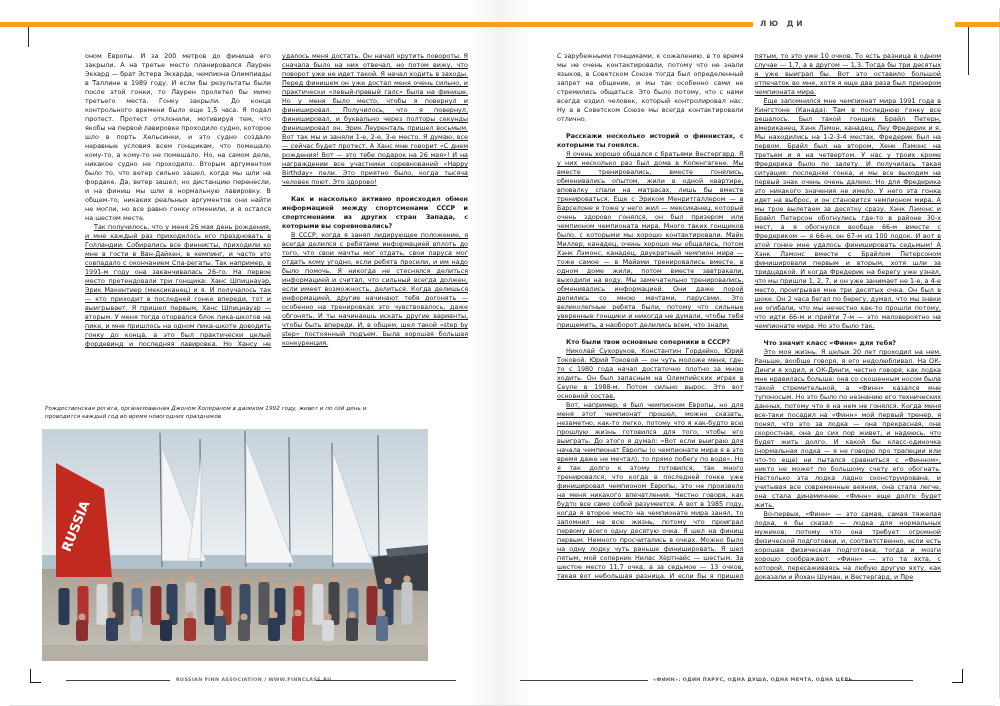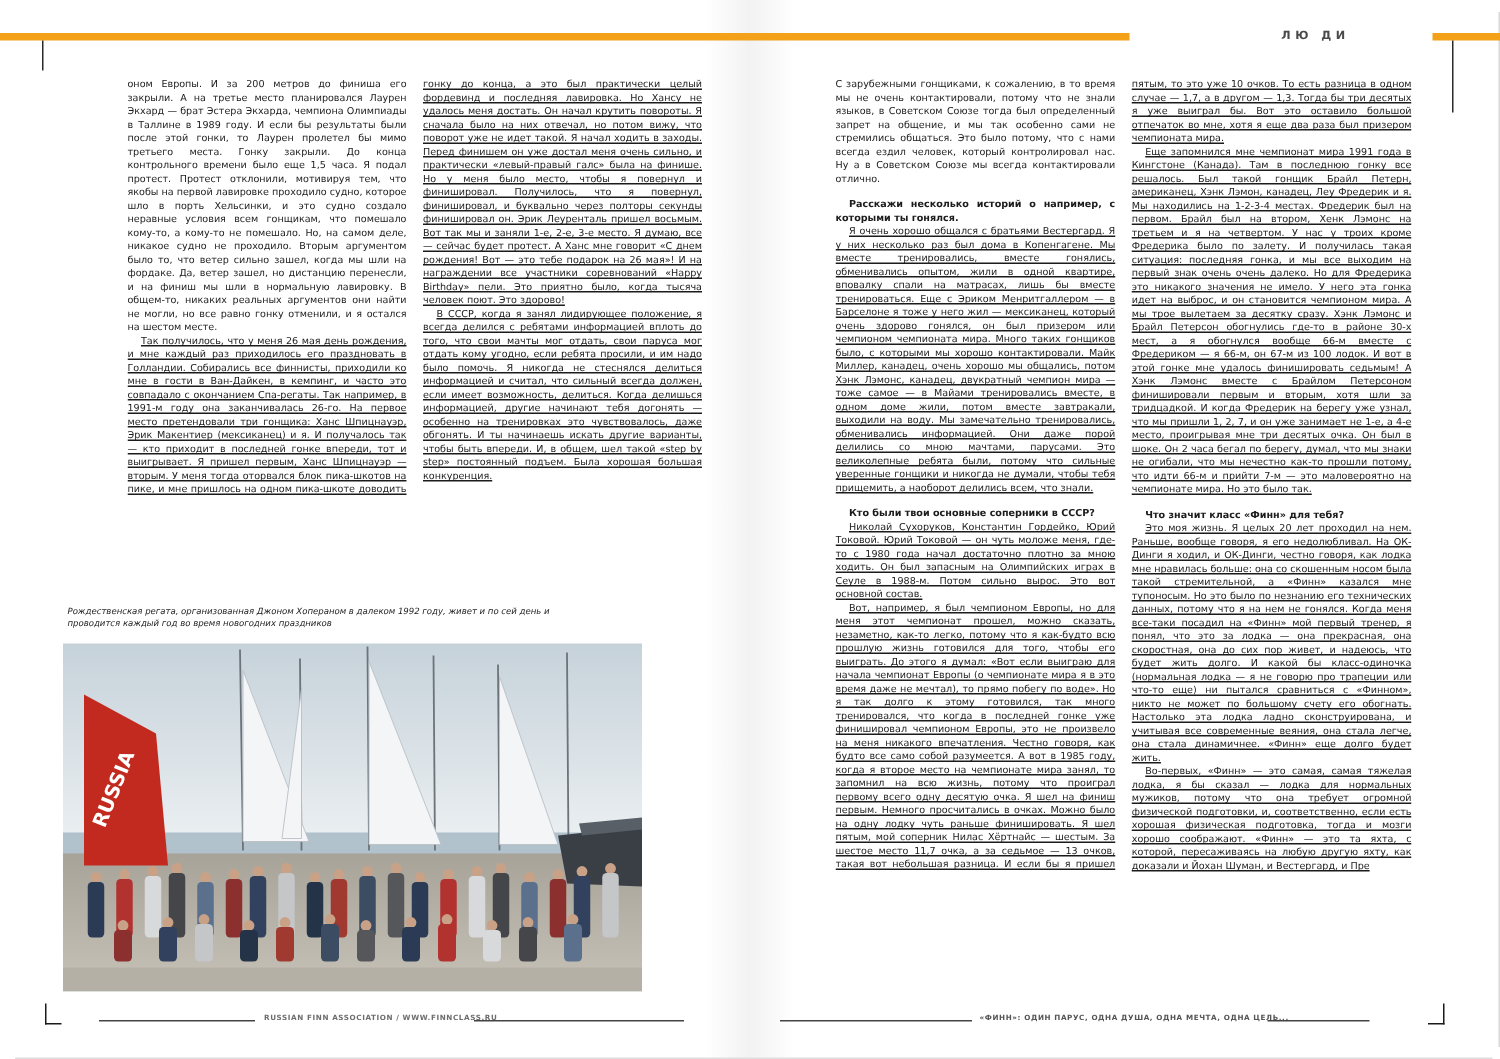--- a/index.html
+++ b/index.html
@@ -13,21 +13,21 @@
     position:absolute;left:470px;top:0;width:60px;height:706px;
     background:linear-gradient(90deg,rgba(0,0,0,0) 0%,rgba(0,0,0,0.05) 50%,rgba(0,0,0,0) 100%);
   }
   .page-edge-right{position:absolute;right:0;top:8px;width:1px;height:690px;background:#d8d8d8;}
   .page-edge-bottom{position:absolute;left:10px;bottom:0;width:985px;height:1px;background:#dedede;}
 
   
   .topbar-left{position:absolute;left:0;top:22px;width:753px;height:5px;background:#F2A118;}
   .topbar-right{position:absolute;left:955px;top:22px;width:45px;height:5px;background:#F2A118;}
   .section-label{
-    position:absolute;left:782px;top:19px;width:190px;text-align:center;
+    position:absolute;left:760px;top:19px;width:190px;text-align:left;
     font-size:7.5px;font-weight:bold;letter-spacing:3px;color:#4a4a4a;
   }
   .tick-left{position:absolute;left:28px;top:27px;width:1px;height:20px;background:#2a2a2a;}
   .tick-right{position:absolute;left:968px;top:27px;width:1px;height:48px;background:#2a2a2a;}
 
   
   .article{
     position:absolute;
     text-align:justify;
     font-size:6.4px;line-height:9px;
@@ -83,20 +83,21 @@
 
 <div class="topbar-left"></div>
 <div class="topbar-right"></div>
 <div class="section-label">ЛЮ ДИ</div>
 <div class="tick-left"></div>
 <div class="tick-right"></div>
 
 <div class="article article-left">
     <p class="pc">оном Европы. И за 200 метров до финиша его закрыли. А на третье место планировался Лаурен Экхард — брат Эстера Экхарда, чемпиона Олимпиады в Таллине в 1989 году. И если бы результаты были после этой гонки, то Лаурен пролетел бы мимо третьего места. Гонку закрыли. До конца контрольного времени было еще 1,5 часа. Я подал протест. Протест отклонили, мотивируя тем, что якобы на первой лавировке проходило судно, которое шло в порть Хельсинки, и это судно создало неравные условия всем гонщикам, что помешало кому-то, а кому-то не помешало. Но, на самом деле, никакое судно не проходило. Вторым аргументом было то, что ветер сильно зашел, когда мы шли на фордаке. Да, ветер зашел, но дистанцию перенесли, и на финиш мы шли в нормальную лавировку. В общем-то, никаких реальных аргументов они найти не могли, но все равно гонку отменили, и я остался на шестом месте.</p>
     <p class="p">Так получилось, что у меня 26 мая день рождения, и мне каждый раз приходилось его праздновать в Голландии. Собирались все финнисты, приходили ко мне в гости в Ван-Дайкен, в кемпинг, и часто это совпадало с окончанием Спа-регаты. Так например, в 1991-м году она заканчивалась 26-го. На первое место претендовали три гонщика: Ханс Шпицнауэр, Эрик Макентиер (мексиканец) и я. И получалось так — кто приходит в последней гонке впереди, тот и выигрывает. Я пришел первым, Ханс Шпицнауэр — вторым. У меня тогда оторвался блок пика-шкотов на пике, и мне пришлось на одном пика-шкоте доводить гонку до конца, а это был практически целый фордевинд и последняя лавировка. Но Хансу не удалось меня достать. Он начал крутить повороты. Я сначала было на них отвечал, но потом вижу, что поворот уже не идет такой. Я начал ходить в заходы. Перед финишем он уже достал меня очень сильно, и практически «левый-правый галс» была на финише. Но у меня было место, чтобы я повернул и финишировал. Получилось, что я повернул, финишировал, и буквально через полторы секунды финишировал он. Эрик Леуренталь пришел восьмым. Вот так мы и заняли 1-е, 2-е, 3-е место. Я думаю, все — сейчас будет протест. А Ханс мне говорит «С днем рождения! Вот — это тебе подарок на 26 мая»! И на награждении все участники соревнований «Happy Birthday» пели. Это приятно было, когда тысяча человек поют. Это здорово!</p>
+    <p class="q">Как и насколько активно происходил обмен информацией между спортсменами СССР и спортсменами из других стран Запада, с которыми вы соревновались?</p>
     <p class="p">В СССР, когда я занял лидирующее положение, я всегда делился с ребятами информацией вплоть до того, что свои мачты мог отдать, свои паруса мог отдать кому угодно, если ребята просили, и им надо было помочь. Я никогда не стеснялся делиться информацией и считал, что сильный всегда должен, если имеет возможность, делиться. Когда делишься информацией, другие начинают тебя догонять — особенно на тренировках это чувствовалось, даже обгонять. И ты начинаешь искать другие варианты, чтобы быть впереди. И, в общем, шел такой «step by step» постоянный подъем. Была хорошая большая конкуренция.</p>
   </div>
 
 <div class="photo-caption">Рождественская регата, организованная Джоном Хопераном в далеком 1992 году, живет и по сей день и проводится каждый год во время новогодних праздников</div>
 
 <div class="photo-frame">
   <svg width="386" height="232" viewBox="0 0 386 232" xmlns="http://www.w3.org/2000/svg">
     <defs>
       <linearGradient id="sky" x1="0" y1="0" x2="0" y2="1">
         <stop offset="0" stop-color="#c6d2da"></stop>
@@ -201,21 +202,21 @@
         <circle cx="340" cy="184" r="3.6" fill="#c9a186"></circle>
         <rect x="334" y="187" width="12" height="25" rx="3" fill="#5a708c"></rect>
       </g>
 
     <rect x="0" y="216" width="386" height="16" fill="#b5b0a6"></rect>
   </svg>
 </div>
 
 <div class="article article-right">
     <p class="pc">С зарубежными гонщиками, к сожалению, в то время мы не очень контактировали, потому что не знали языков, в Советском Союзе тогда был определенный запрет на общение, и мы так особенно сами не стремились общаться. Это было потому, что с нами всегда ездил человек, который контролировал нас. Ну а в Советском Союзе мы всегда контактировали отлично.</p>
-    <p class="q">Расскажи несколько историй о например, с которыми ты гонялся.</p>
+    <p class="q">Расскажи несколько историй о финнистах, с которыми ты гонялся.</p>
     <p class="p">Я очень хорошо общался с братьями Вестергард. Я у них несколько раз был дома в Копенгагене. Мы вместе тренировались, вместе гонялись, обменивались опытом, жили в одной квартире, вповалку спали на матрасах, лишь бы вместе тренироваться. Еще с Эриком Менритгаллером — в Барселоне я тоже у него жил — мексиканец, который очень здорово гонялся, он был призером или чемпионом чемпионата мира. Много таких гонщиков было, с которыми мы хорошо контактировали. Майк Миллер, канадец, очень хорошо мы общались, потом Хэнк Лэмонс, канадец, двукратный чемпион мира — тоже самое — в Майами тренировались вместе, в одном доме жили, потом вместе завтракали, выходили на воду. Мы замечательно тренировались, обменивались информацией. Они даже порой делились со мною мачтами, парусами. Это великолепные ребята были, потому что сильные уверенные гонщики и никогда не думали, чтобы тебя прищемить, а наоборот делились всем, что знали.</p>
     <p class="q">Кто были твои основные соперники в СССР?</p>
     <p class="p">Николай Сухоруков, Константин Гордейко, Юрий Токовой. Юрий Токовой — он чуть моложе меня, где-то с 1980 года начал достаточно плотно за мною ходить. Он был запасным на Олимпийских играх в Сеуле в 1988-м. Потом сильно вырос. Это вот основной состав.</p>
     <p class="p">Вот, например, я был чемпионом Европы, но для меня этот чемпионат прошел, можно сказать, незаметно, как-то легко, потому что я как-будто всю прошлую жизнь готовился для того, чтобы его выиграть. До этого я думал: «Вот если выиграю для начала чемпионат Европы (о чемпионате мира я в это время даже не мечтал), то прямо побегу по воде». Но я так долго к этому готовился, так много тренировался, что когда в последней гонке уже финишировал чемпионом Европы, это не произвело на меня никакого впечатления. Честно говоря, как будто все само собой разумеется. А вот в 1985 году, когда я второе место на чемпионате мира занял, то запомнил на всю жизнь, потому что проиграл первому всего одну десятую очка. Я шел на финиш первым. Немного просчитались в очках. Можно было на одну лодку чуть раньше финишировать. Я шел пятым, мой соперник Нилас Хёртнайс — шестым. За шестое место 11,7 очка, а за седьмое — 13 очков, такая вот небольшая разница. И если бы я пришел пятым, то это уже 10 очков. То есть разница в одном случае — 1,7, а в другом — 1,3. Тогда бы три десятых я уже выиграл бы. Вот это оставило большой отпечаток во мне, хотя я еще два раза был призером чемпионата мира.</p>
     <p class="p">Еще запомнился мне чемпионат мира 1991 года в Кингстоне (Канада). Там в последнюю гонку все решалось. Был такой гонщик Брайл Петерн, американец, Хэнк Лэмон, канадец, Леу Фредерик и я. Мы находились на 1-2-3-4 местах. Фредерик был на первом. Брайл был на втором, Хенк Лэмонс на третьем и я на четвертом. У нас у троих кроме Фредерика было по залету. И получилась такая ситуация: последняя гонка, и мы все выходим на первый знак очень очень далеко. Но для Фредерика это никакого значения не имело. У него эта гонка идет на выброс, и он становится чемпионом мира. А мы трое вылетаем за десятку сразу. Хэнк Лэмонс и Брайл Петерсон обогнулись где-то в районе 30-х мест, а я обогнулся вообще 66-м вместе с Фредериком — я 66-м, он 67-м из 100 лодок. И вот в этой гонке мне удалось финишировать седьмым! А Хэнк Лэмонс вместе с Брайлом Петерсоном финишировали первым и вторым, хотя шли за тридцадкой. И когда Фредерик на берегу уже узнал, что мы пришли 1, 2, 7, и он уже занимает не 1-е, а 4-е место, проигрывая мне три десятых очка. Он был в шоке. Он 2 часа бегал по берегу, думал, что мы знаки не огибали, что мы нечестно как-то прошли потому, что идти 66-м и прийти 7-м — это маловероятно на чемпионате мира. Но это было так.</p>
     <p class="q">Что значит класс «Финн» для тебя?</p>
     <p class="p">Это моя жизнь. Я целых 20 лет проходил на нем. Раньше, вообще говоря, я его недолюбливал. На ОК-Динги я ходил, и ОК-Динги, честно говоря, как лодка мне нравилась больше: она со скошенным носом была такой стремительной, а «Финн» казался мне тупоносым. Но это было по незнанию его технических данных, потому что я на нем не гонялся. Когда меня все-таки посадил на «Финн» мой первый тренер, я понял, что это за лодка — она прекрасная, она скоростная, она до сих пор живет, и надеюсь, что будет жить долго. И какой бы класс-одиночка (нормальная лодка — я не говорю про трапеции или что-то еще) ни пытался сравниться с «Финном», никто не может по большому счету его обогнать. Настолько эта лодка ладно сконструирована, и учитывая все современные веяния, она стала легче, она стала динамичнее. «Финн» еще долго будет жить.</p>
     <p class="p">Во-первых, «Финн» — это самая, самая тяжелая лодка, я бы сказал — лодка для нормальных мужиков, потому что она требует огромной физической подготовки, и, соответственно, если есть хорошая физическая подготовка, тогда и мозги хорошо соображают. «Финн» — это та яхта, с которой, пересаживаясь на любую другую яхту, как доказали и Йохан Шуман, и Вестергард, и Пре</p>
   </div>
 

